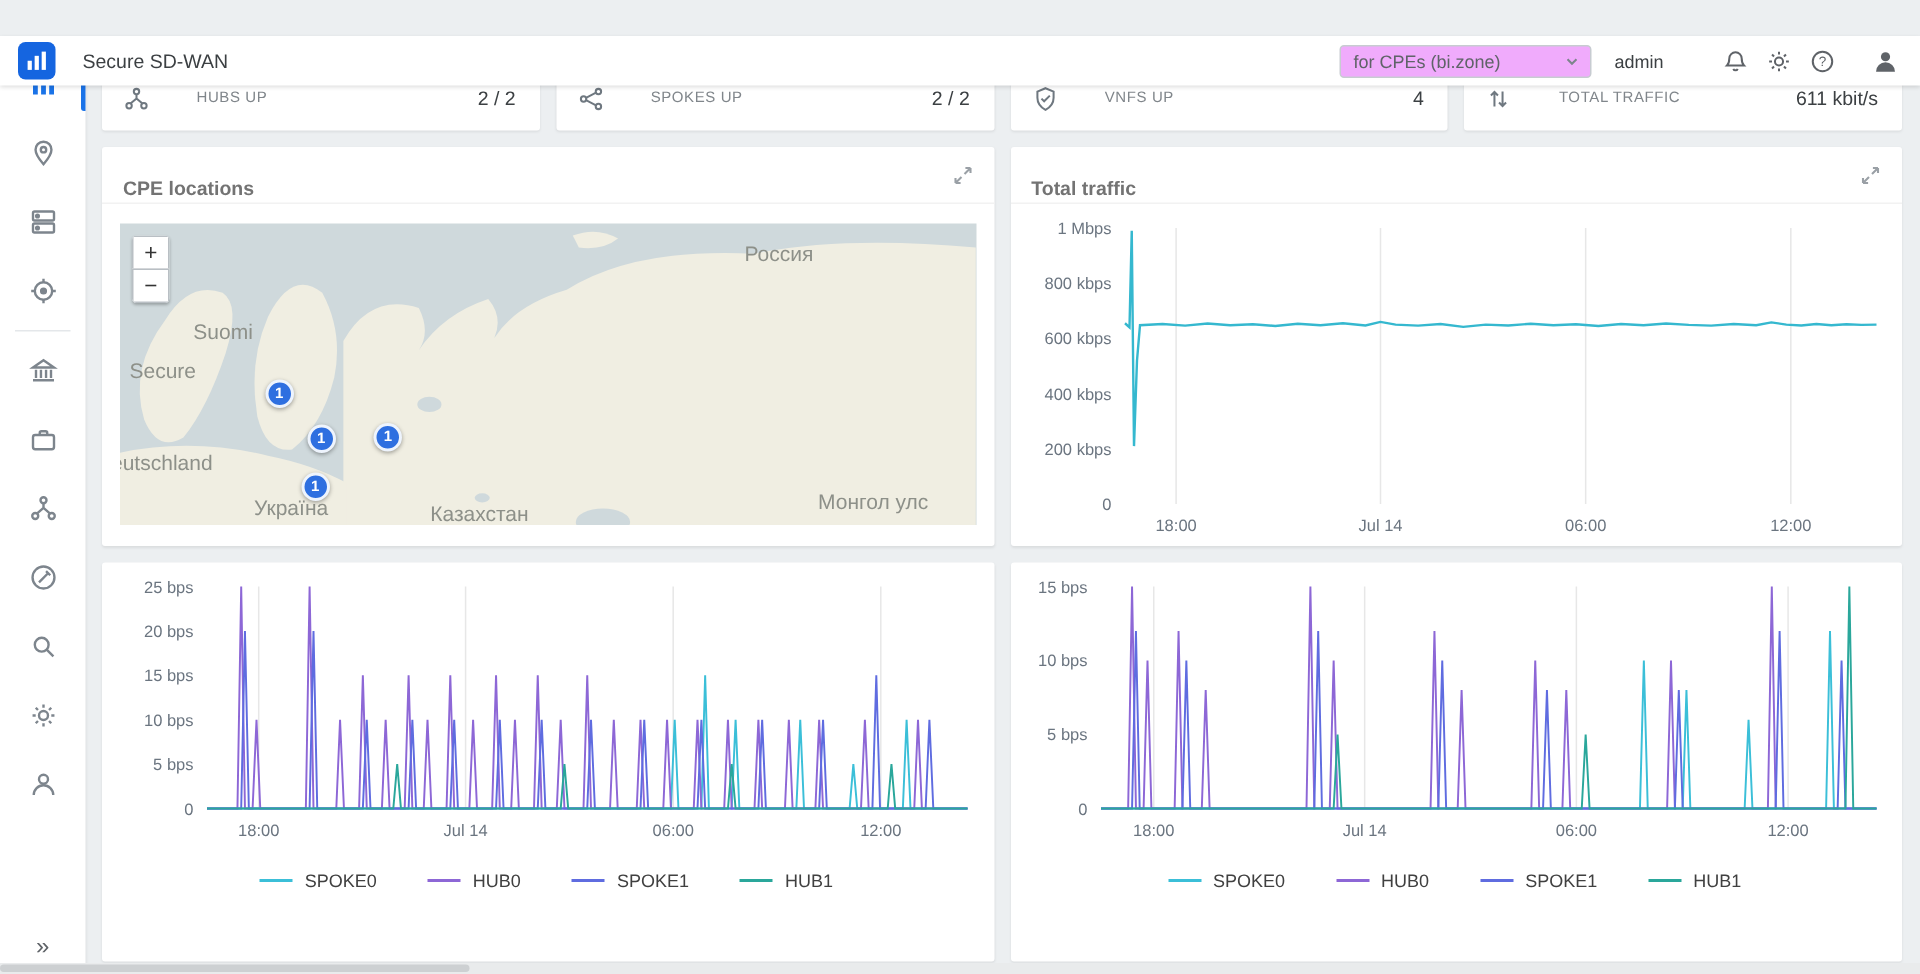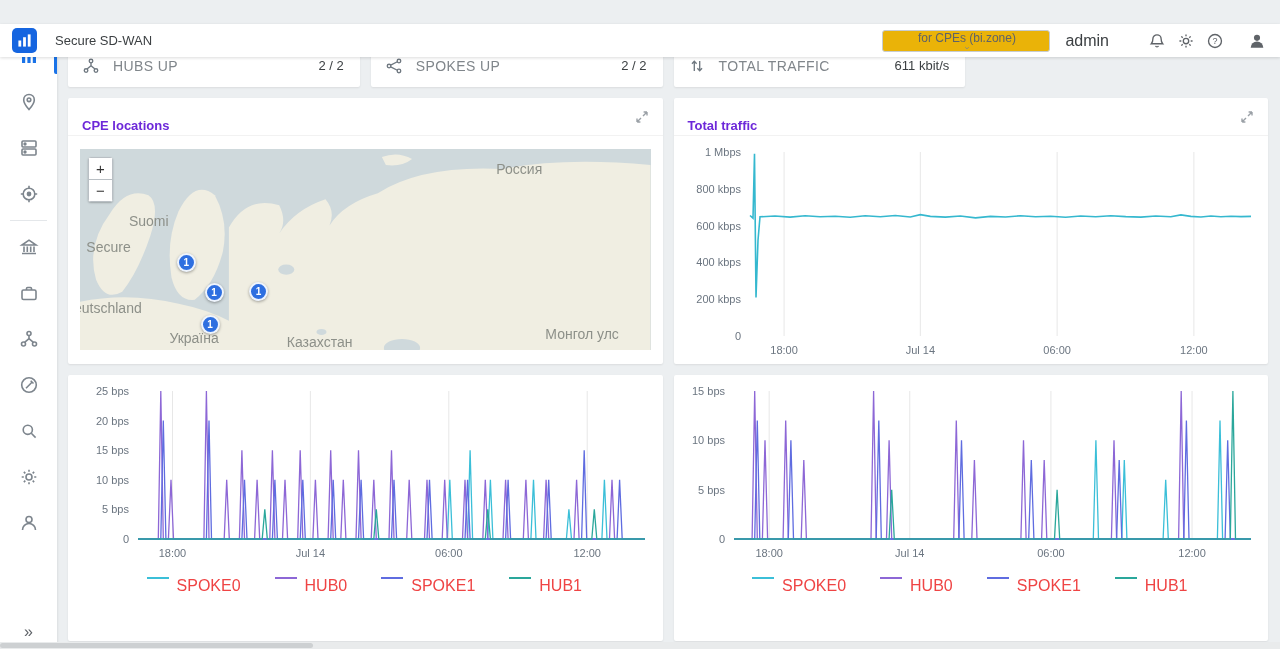--- a/index.html
+++ b/index.html
@@ -7,23 +7,23 @@
     font-family:"Liberation Sans",sans-serif; }
 
   
   .topbar { position:fixed; top:0; left:0; width:1280px; height:33px; background:#fff;
     display:flex; align-items:center; box-shadow:0 1px 3px rgba(0,0,0,.14); z-index:30;margin-top:24px; }
   .logo { width:25px; height:25px; border-radius:5px; background:#1565e0; margin-left:12px;
     display:flex; align-items:center; justify-content:center; flex:0 0 auto; cursor:pointer; }
   .app-title { margin-left:18px; font-size:13px; color:#3c4043; }
   .topbar-right { margin-left:auto; display:flex; align-items:center; padding-right:14px; }
   .scope-select { height:22px; width:168px; border:1px solid #c7ccd1; border-radius:3px;
-    background:#eab308; display:flex; align-items:center; justify-content:space-between;
-    padding:0 7px 0 8px; font-size:12px; color:#5f6368; cursor:pointer;flex-direction:column; }
-  .admin { font-size:16px; color:#3c4043; margin:0 28px 0 15px; }
+    background:#f0abfc; display:flex; align-items:center; justify-content:space-between;
+    padding:0 7px 0 8px; font-size:12px; color:#5f6368; cursor:pointer; }
+  .admin { font-size:12px; color:#3c4043; margin:0 28px 0 15px; }
   .tb-icon { width:18px; height:18px; color:#5f6368; margin-left:11px; cursor:pointer; display:flex; }
   .tb-icon.account { margin-left:24px; }
 
   
   .sidebar { position:fixed; top:33px; left:0; bottom:0; width:57px; background:#fff;
     box-shadow:1px 0 2px rgba(0,0,0,.07); z-index:20; display:flex; flex-direction:column; }
   .sb-item { height:46px; display:flex; align-items:center; justify-content:center;
     color:#7d858d; position:relative; cursor:pointer; flex:0 0 auto; }
   .sb-item.active { color:#1a73e8; }
   .sb-item.active::after { content:""; position:absolute; right:0; top:5px; bottom:5px;
@@ -33,30 +33,30 @@
     justify-content:center; color:#5f6368; font-size:16px; cursor:pointer; }
 
   
   .main { position:absolute; left:57px; top:33px; right:0; bottom:0;
     padding:11px 12px 10px 11px; }
   .stats-row { display:grid; grid-template-columns:repeat(4,1fr); gap:11px; height:43px;
     margin-bottom:11px; }
   .stat-card { background:#fff; border-radius:2px; box-shadow:0 1px 2px rgba(0,0,0,.08);
     display:flex; align-items:center; padding:0 16px 0 14px; }
   .stat-icon { color:#6f7880; display:flex; flex:0 0 auto; }
-  .stat-label { margin-left:13px; font-size:14px; letter-spacing:.4px; color:#80868b;
+  .stat-label { margin-left:31px; font-size:10px; letter-spacing:.4px; color:#80868b;
     text-transform:uppercase; flex:1; }
   .stat-value { font-size:13px; color:#3c4043; white-space:nowrap; }
 
   .panel-grid { display:grid; grid-template-columns:1fr 1fr; gap:11px; grid-auto-rows:266px; }
   .panel { background:#fff; border-radius:2px; box-shadow:0 1px 2px rgba(0,0,0,.08);
     display:flex; flex-direction:column; overflow:hidden; }
   .panel-header { height:38px; flex:0 0 auto; display:flex; align-items:center;
     justify-content:space-between; padding:0 14px; border-bottom:1px solid #f2f2f2; }
-  .panel-title { font-size:13px; font-weight:bold; color:#6d28d9;margin-top:18px; }
+  .panel-title { font-size:13px; font-weight:bold; color:#737373;margin-top:18px; }
   .expand-btn { color:#9aa0a6; display:flex; cursor:pointer; }
 
   
   .map-box { flex:1; margin:13px 12px 14px; position:relative; background:#cfd9dc; overflow:hidden; cursor:grab; }
   .map-box svg.land { position:absolute; inset:0; width:100%; height:100%; }
   .map-zoom { position:absolute; top:8px; left:8px; z-index:5; width:25px;
     box-shadow:0 1px 2px rgba(0,0,0,.25); border-radius:3px; overflow:hidden; }
   .map-zoom .zbtn { display:flex; align-items:center; justify-content:center; width:25px; height:23px;
     background:#fff; border:1px solid #b9bfc4; color:#333; font-size:15px; cursor:pointer; }
   .map-zoom .zbtn + .zbtn { margin-top:-1px; }
@@ -64,21 +64,21 @@
     background:#2e6fe0; border:2px solid rgba(255,255,255,.92); border-radius:50%;
     color:#fff; font-size:10px; font-weight:bold; display:flex; align-items:center;
     justify-content:center; box-shadow:0 1px 3px rgba(0,0,0,.35); cursor:pointer; z-index:4; }
   .map-label { position:absolute; font-size:14px; color:#8d9089; transform:translate(-50%,-50%);
     white-space:nowrap; z-index:2; }
 
   
   .chart-box { flex:1; margin:4px 8px 0 6px; position:relative; }
   .legend { height:30px; flex:0 0 auto; display:flex; align-items:center; justify-content:center;
     margin-bottom:6px; }
-  .legend-item { display:inline-flex; align-items:flex-start; font-size:16px; color:#ef4444;
+  .legend-item { display:inline-flex; align-items:center; font-size:12px; color:#404040;
     margin:0 17px; cursor:pointer; }
   .legend-item .swatch { display:inline-block; width:22px; height:2px; margin-right:8px; }
   svg text { font-family:"Liberation Sans",sans-serif; }
   .tick { font-size:11px; fill:#6b7580; }
 
   
   .hscroll { position:fixed; left:0; bottom:0; width:1280px; height:7px; background:#e9ebec; z-index:40; }
   .hscroll .thumb { position:absolute; left:0; top:1px; width:313px; height:5px;
     background:#cdd0d2; border-radius:3px; }
 </style>
@@ -229,20 +229,30 @@
       <span class="stat-icon">
         <svg width="18" height="18" viewBox="0 0 20 20" fill="none" stroke="currentColor" stroke-width="1.5">
           <circle cx="4.5" cy="10" r="2"></circle>
             <circle cx="15.5" cy="4.5" r="2"></circle>
             <circle cx="15.5" cy="15.5" r="2"></circle>
           <path d="M6.3 9.1 L13.7 5.3 M6.3 10.9 L13.7 14.7"></path>
         </svg>
       </span>
       <span class="stat-label">SPOKES UP</span>
       <span class="stat-value">2 / 2</span>
+    </div>
+    <div class="stat-card">
+      <span class="stat-icon">
+        <svg width="18" height="18" viewBox="0 0 20 20" fill="none" stroke="currentColor" stroke-width="1.5">
+          <path d="M10 2 L16 4.5 V9 c0 4.5 -2.7 7.2 -6 9 c-3.3 -1.8 -6 -4.5 -6 -9 V4.5 Z"></path>
+          <path d="M7 9.7 L9 11.7 L13.2 7.5"></path>
+        </svg>
+      </span>
+      <span class="stat-label">VNFS UP</span>
+      <span class="stat-value">4</span>
     </div>
     <div class="stat-card">
       <span class="stat-icon">
         <svg width="18" height="18" viewBox="0 0 20 20" fill="none" stroke="currentColor" stroke-width="1.5">
           <path d="M7 15.5 L7 4.8 M4.4 7.4 L7 4.8 L9.6 7.4"></path>
           <path d="M13 4.5 L13 15.2 M10.4 12.6 L13 15.2 L15.6 12.6"></path>
         </svg>
       </span>
       <span class="stat-label">TOTAL TRAFFIC</span>
       <span class="stat-value">611 kbit/s</span>

